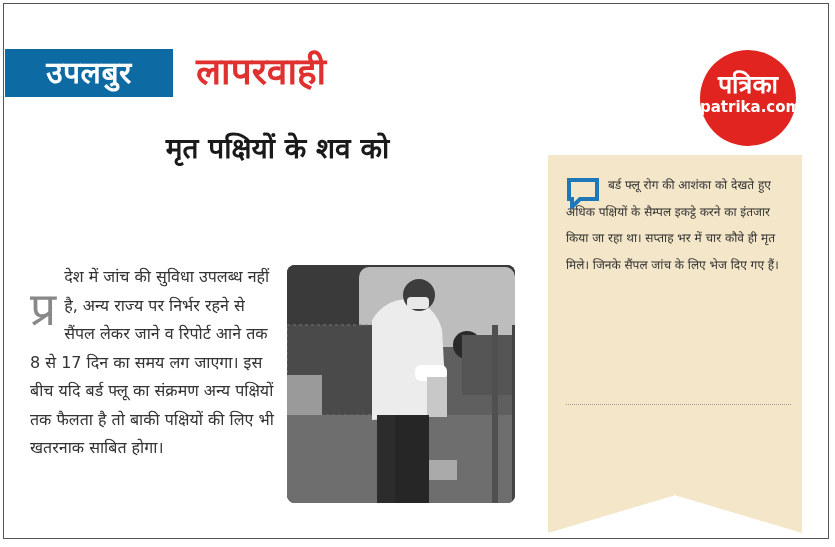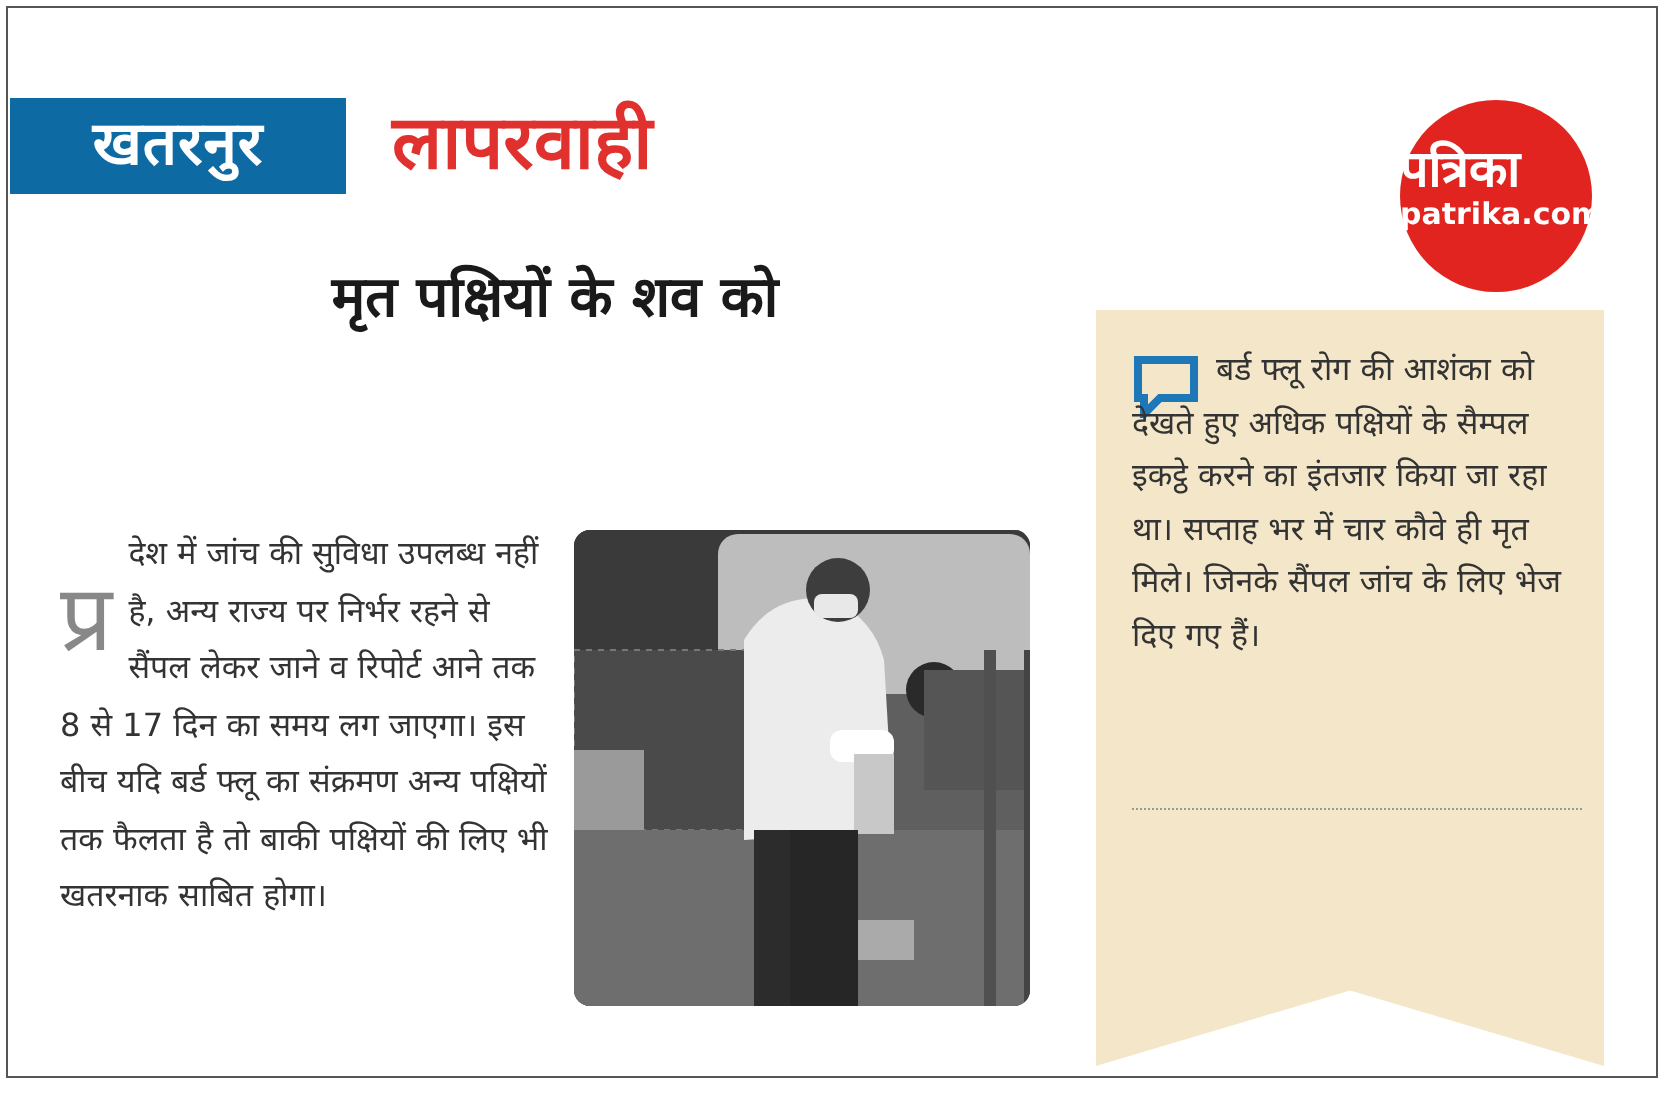--- a/index.html
+++ b/index.html
@@ -6,50 +6,50 @@
     body { width: 835px; height: 547px; position: relative; overflow: hidden;
            font-family: "DejaVu Sans", sans-serif; color: #2a2a2a; }
     .frame { position: absolute; left: 3px; top: 3px; width: 826px; height: 536px;
              border: 1.5px solid #555; box-sizing: border-box; background: #fff; }
     .section-tag { position: absolute; left: 5px; top: 49px; width: 168px; height: 48px;
                    background: #0d6aa3; color: #fff; font-size: 30px; font-weight: bold;
                    line-height: 48px; text-align: center; letter-spacing: 0.5px; }
     .kicker { position: absolute; left: 196px; top: 48px; height: 48px; line-height: 48px;
               color: #e0312e; font-size: 37px; font-weight: bold; }
     .logo { position: absolute; left: 700px; top: 50px; width: 96px; height: 96px;
-            border-radius: 50%; background: #e1241f; color: #fff; text-align: left; }
+            border-radius: 50%; background: #e1241f; color: #fff; text-align: center; }
     .logo .brand { display: block; font-size: 25px; font-weight: bold; margin-top: 20px; line-height: 30px; }
     .logo .site { display: block; font-size: 15px; font-weight: bold; line-height: 14px; }
     .headline { position: absolute; left: 25px; top: 118px; width: 505px; text-align: center;
                 font-size: 28px; font-weight: bold; line-height: 62px; color: #1a1a1a; }
     .body-text { position: absolute; left: 30px; top: 263px; width: 250px;
                  font-size: 16px; line-height: 28.5px; color: #333; }
     .drop-cap { float: left; font-size: 46px; line-height: 52px; margin: 20px 8px 0 0;
                 color: #888; font-family: "DejaVu Serif", serif; }
     .photo { position: absolute; left: 287px; top: 265px; width: 228px; height: 238px;
              border-radius: 8px; overflow: hidden; background: #6b6b6b; }
     .quote-box { position: absolute; left: 548px; top: 155px; width: 254px; height: 378px;
                  background: #f4e7c9;
                  clip-path: polygon(0 0, 100% 0, 100% 100%, 50% 90%, 0 100%); }
     .quote-icon { position: absolute; left: 18px; top: 22px; }
     .quote-text { position: absolute; left: 18px; top: 17px; width: 225px;
-                  font-size: 16px; line-height: 26.5px; color: #333; }
+                  font-size: 12px; line-height: 26.5px; color: #333; }
     .quote-indent { display: inline-block; width: 42px; height: 10px; }
     .dotted { position: absolute; left: 18px; top: 249px; width: 225px;
               border-top: 1.5px dotted #999; }
     .attribution { position: absolute; left: 18px; top: 256px; width: 225px;
                    font-size: 16px; line-height: 28px; color: #333; text-align: justify; }
     .attribution b { color: #1a1a1a; font-size: 17px; }
   </style>
 </head>
 <body>
 
 <div class="frame"></div>
 
-<div class="section-tag">खतरनुर</div>
+<div class="section-tag">उपलबुर</div>
 <div class="kicker">लापरवाही</div>
 
 <div class="logo">
   <span class="brand">पत्रिका</span>
   <span class="site">patrika.com</span>
 </div>
 
 <div class="headline">
   <div>मृत पक्षियों के शव को</div>
 </div>

